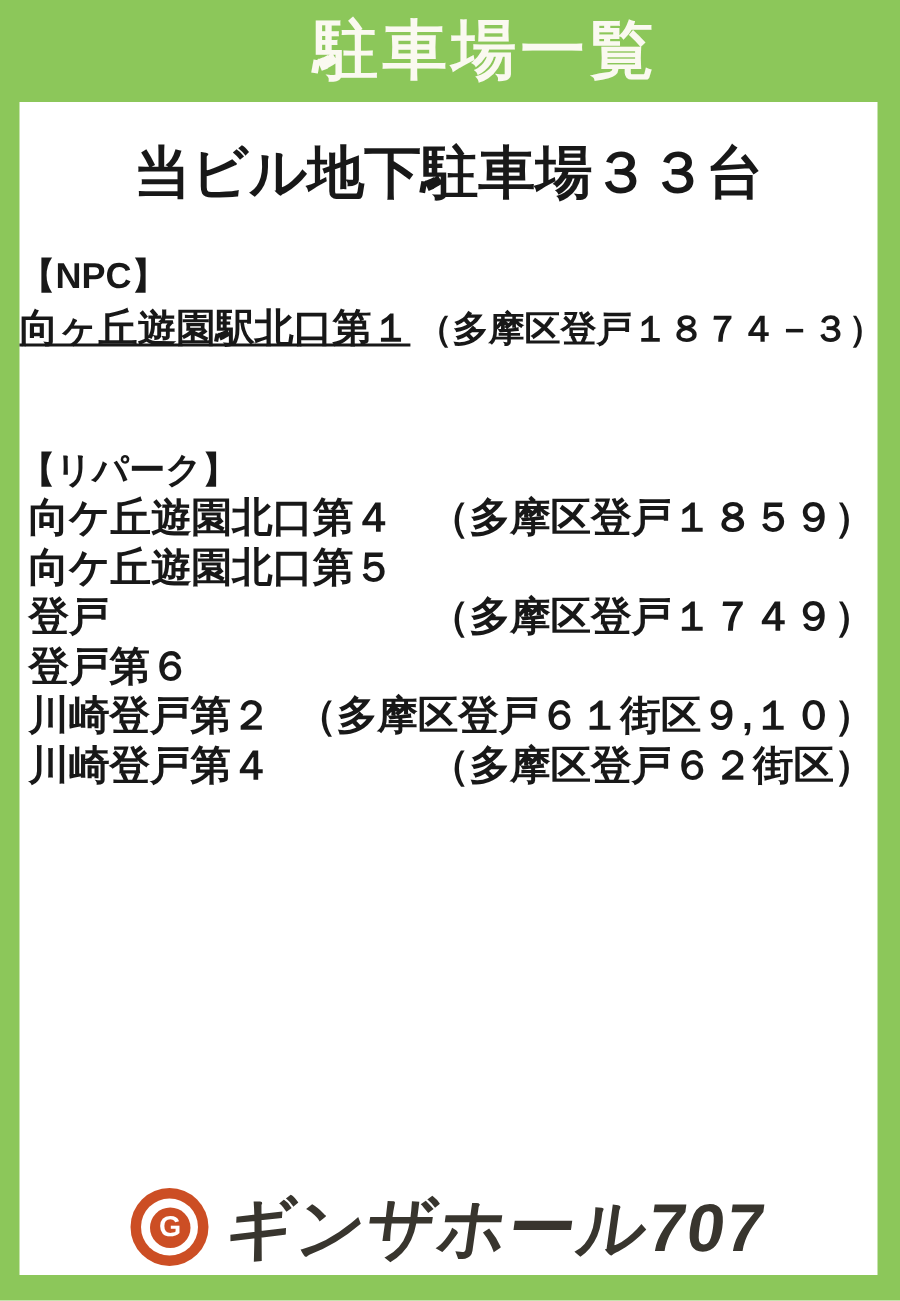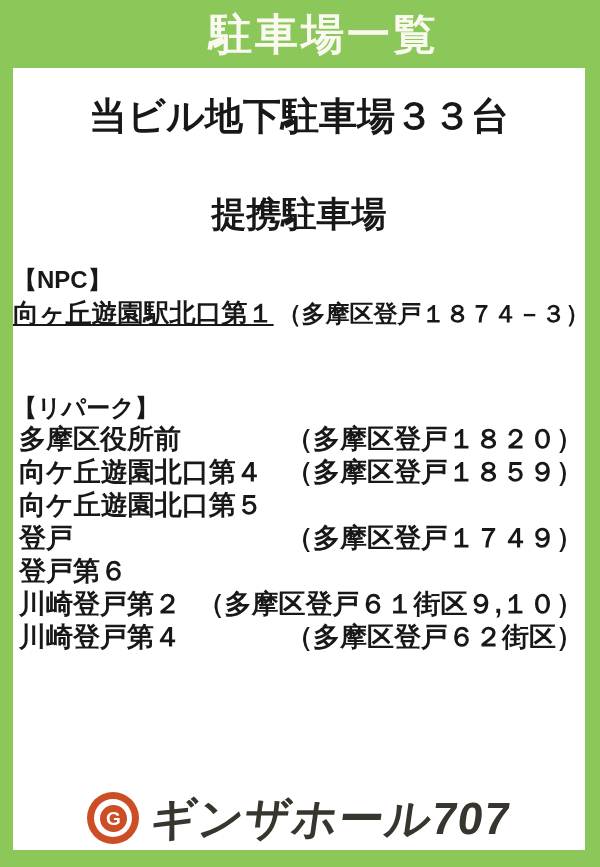--- a/index.html
+++ b/index.html
@@ -102,33 +102,28 @@
     <div class="title-text">駐車場一覧</div>
   </div>
 
   <div class="panel">
 
     <div class="main-line">
       <span>当ビル地下駐車場</span>
       <span>３３台</span>
     </div>
 
-    <div class="section-heading">提携駐車場</div>
 
     <div class="group-label label-npc">【NPC】</div>
     <div class="npc-line">
       <span class="npc-name">向ヶ丘遊園駅北口第１</span><span class="npc-addr">（多摩区登戸１８７４－３）</span>
     </div>
 
     <div class="group-label label-ripark">【リパーク】</div>
     <div class="rows">
-      <div class="row">
-        <span class="row-name">多摩区役所前</span>
-        <span class="row-addr">（多摩区登戸１８２０）</span>
-      </div>
       <div class="row">
         <span class="row-name">向ケ丘遊園北口第４</span>
         <span class="row-addr">（多摩区登戸１８５９）</span>
       </div>
       <div class="row">
         <span class="row-name">向ケ丘遊園北口第５</span>
       </div>
       <div class="row">
         <span class="row-name">登戸</span>
         <span class="row-addr">（多摩区登戸１７４９）</span>

